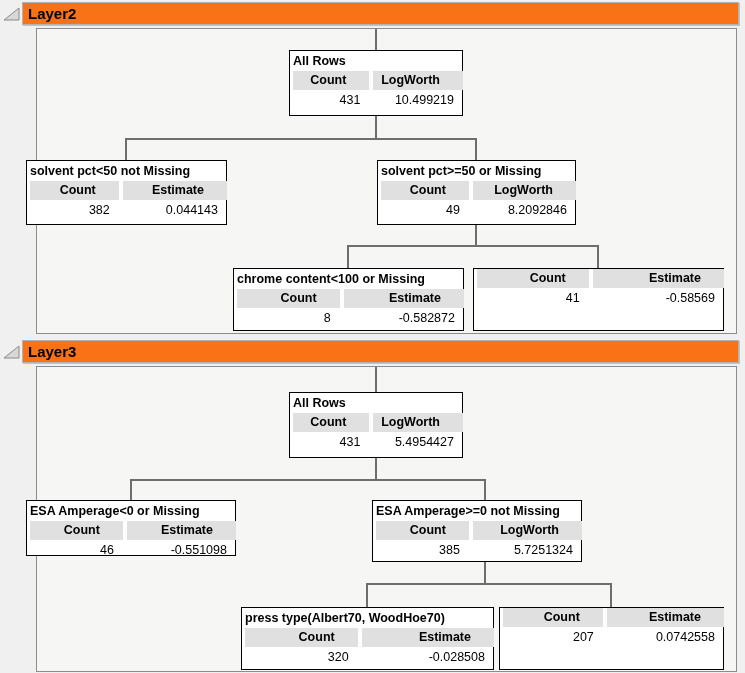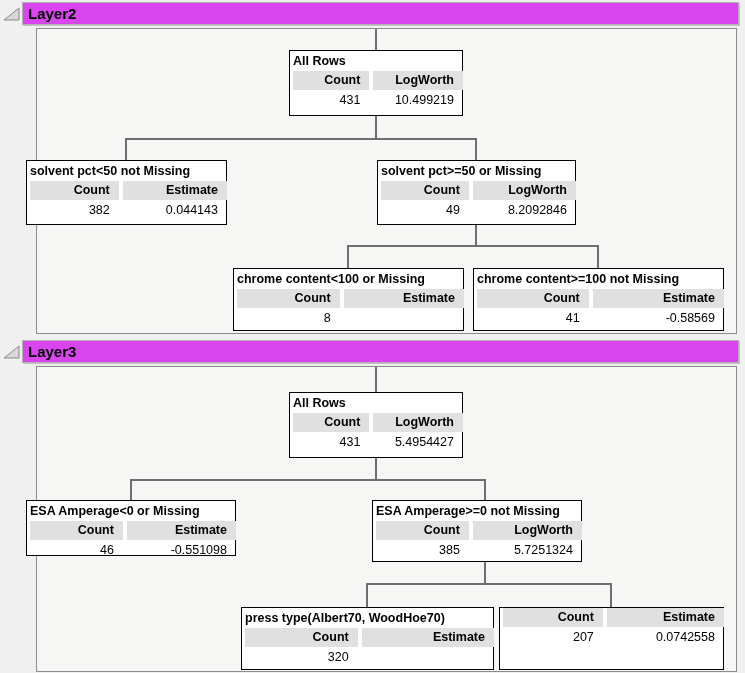--- a/index.html
+++ b/index.html
@@ -5,21 +5,21 @@
   * { margin:0; padding:0; box-sizing:border-box; }
   html,body { width:745px; height:673px; }
   body {
     background:#f0f0f0;
     font-family:"Liberation Sans","DejaVu Sans",sans-serif;
     position:relative;
     overflow:hidden;
   }
   .titlebar {
     position:absolute; left:22px; width:717px; height:23px;
-    background:#d946ef;
+    background:#f97316;
     border:1px solid #b3b3b3;
     box-shadow:1px 1px 0 #c2c2c2;
     display:flex; align-items:center; padding-left:5px;
   }
   .titlebar .tt { font-weight:bold; font-size:15px; color:#000; white-space:nowrap; }
   .disc { position:absolute; left:3px; width:17px; height:14px; cursor:pointer; }
   .panel {
     position:absolute; left:36px; width:701px; height:306px;
     background:#f6f6f5;
     border:1px solid #8c8c8c;
@@ -27,21 +27,21 @@
   .line { position:absolute; background:#6e6e6e; }
   .node {
     position:absolute; background:#ffffff;
     border:1px solid #000000;
     font-size:12.5px; color:#000;
   }
   .nt { font-weight:bold; height:20px; line-height:20px; padding-left:3px; white-space:nowrap; }
   .ng { display:grid; grid-template-columns:46% 54%; column-gap:4px; padding:0 3px; }
   .hc {
     background:#e0e0e0; font-weight:bold; text-align:right;
-    padding-right:9px; height:19px; line-height:19px; white-space:nowrap;
+    padding-right:23px; height:19px; line-height:19px; white-space:nowrap;
   }
   .vc { text-align:right; padding-right:9px; height:21px; line-height:20px; white-space:nowrap; }
 </style>
 </head>
 <body>
 
 <div>
 
   <div class="disc" style="top:7px;">
     <svg width="17" height="14" viewBox="0 0 17 14">
@@ -94,25 +94,25 @@
       <div class="vc">8.2092846</div>
     </div>
   </div>
 
   <div class="node" style="left:233px;top:268px;width:231px;height:63px;">
     <div class="nt">chrome content&lt;100 or Missing</div>
     <div class="ng">
       <div class="hc">Count</div>
       <div class="hc">Estimate</div>
       <div class="vc">8</div>
+      <div class="vc">-0.582872</div>
     </div>
   </div>
 
   <div class="node" style="left:473px;top:268px;width:251px;height:63px;">
-    <div class="nt">chrome content&gt;=100 not Missing</div>
     <div class="ng">
       <div class="hc">Count</div>
       <div class="hc">Estimate</div>
       <div class="vc">41</div>
       <div class="vc">-0.58569</div>
     </div>
   </div>
 
 </div>
 
@@ -169,20 +169,21 @@
       <div class="vc">5.7251324</div>
     </div>
   </div>
 
   <div class="node" style="left:241px;top:607px;width:253px;height:63px;">
     <div class="nt">press type(Albert70, WoodHoe70)</div>
     <div class="ng">
       <div class="hc">Count</div>
       <div class="hc">Estimate</div>
       <div class="vc">320</div>
+      <div class="vc">-0.028508</div>
     </div>
   </div>
 
   <div class="node" style="left:499px;top:607px;width:225px;height:63px;">
     <div class="ng">
       <div class="hc">Count</div>
       <div class="hc">Estimate</div>
       <div class="vc">207</div>
       <div class="vc">0.0742558</div>
     </div>

